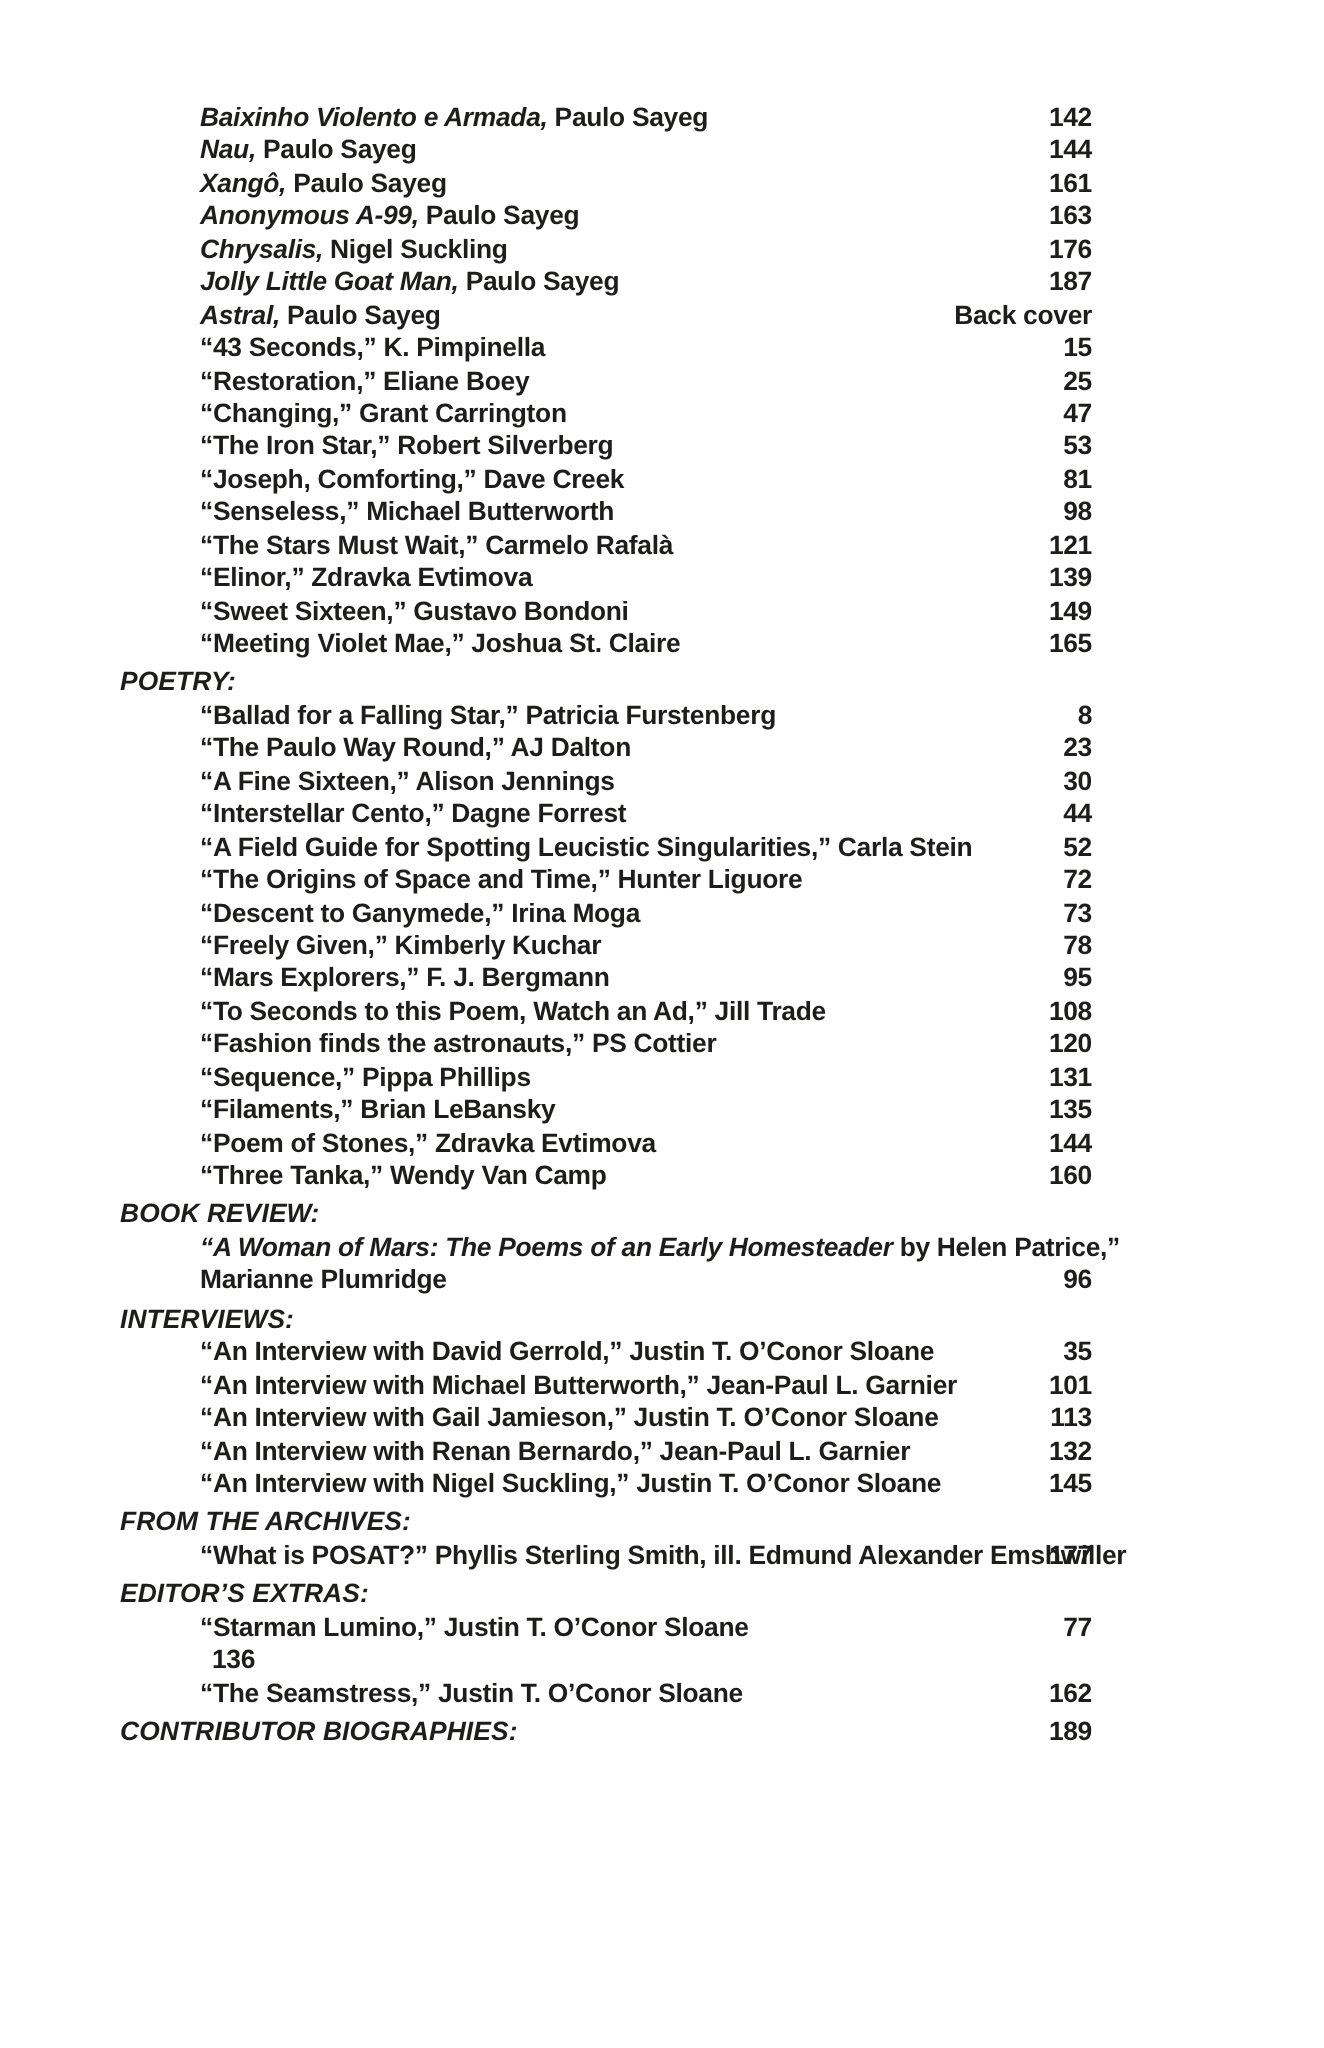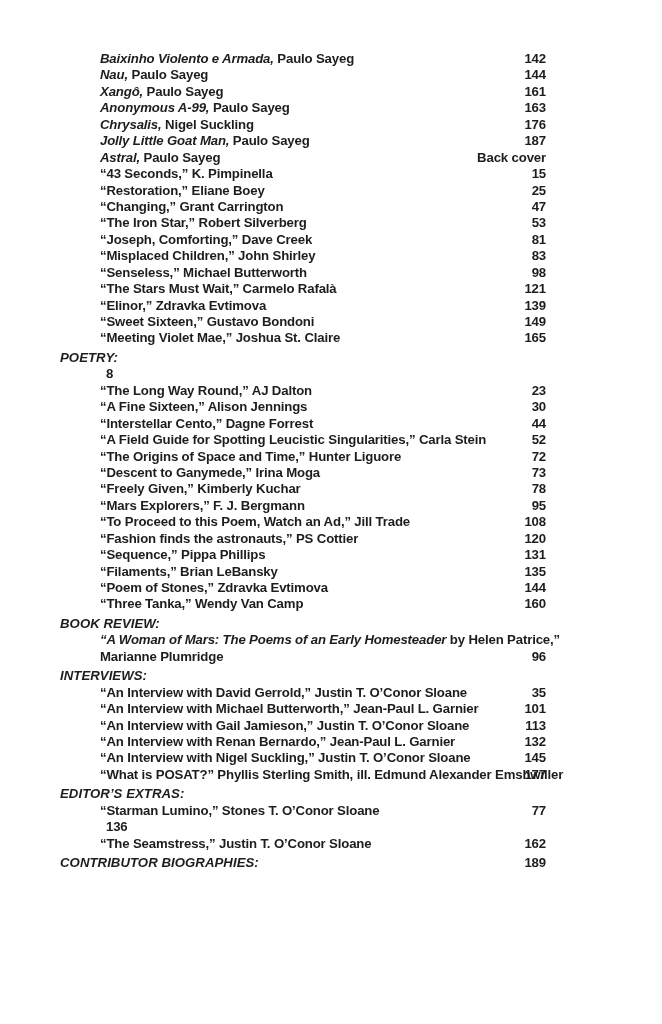--- a/index.html
+++ b/index.html
@@ -111,26 +111,20 @@
         </div>
       </div>
       <div class="entry">
         <div class="line last">
           <span class="t"><span>“Joseph, Comforting,” Dave Creek</span></span>
           <span class="num">81</span>
         </div>
       </div>
       <div class="entry">
         <div class="line last">
-          <span class="t"><span>“Misplaced Children,” John Shirley</span></span>
-          <span class="num">83</span>
-        </div>
-      </div>
-      <div class="entry">
-        <div class="line last">
           <span class="t"><span>“Senseless,” Michael Butterworth</span></span>
           <span class="num">98</span>
         </div>
       </div>
       <div class="entry">
         <div class="line last">
           <span class="t"><span>“The Stars Must Wait,” Carmelo Rafalà</span></span>
           <span class="num">121</span>
         </div>
       </div>
@@ -152,26 +146,27 @@
           <span class="num">165</span>
         </div>
       </div>
     </section>
     <section class="toc-section">
       <div class="header-row">
         <span class="section-header">POETRY:</span>
       </div>
       <div class="entry">
         <div class="line last">
+          <span class="t"><span>“Ballad for a Falling Star,” Patricia Furstenberg</span></span>
           <span class="num">8</span>
         </div>
       </div>
       <div class="entry">
         <div class="line last">
-          <span class="t"><span>“The Long Way Round,” AJ Dalton</span></span>
+          <span class="t"><span>“The Paulo Way Round,” AJ Dalton</span></span>
           <span class="num">23</span>
         </div>
       </div>
       <div class="entry">
         <div class="line last">
           <span class="t"><span>“A Fine Sixteen,” Alison Jennings</span></span>
           <span class="num">30</span>
         </div>
       </div>
       <div class="entry">
@@ -205,21 +200,21 @@
         </div>
       </div>
       <div class="entry">
         <div class="line last">
           <span class="t"><span>“Mars Explorers,” F. J. Bergmann</span></span>
           <span class="num">95</span>
         </div>
       </div>
       <div class="entry">
         <div class="line last">
-          <span class="t"><span>“To Proceed to this Poem, Watch an Ad,” Jill Trade</span></span>
+          <span class="t"><span>“To Seconds to this Poem, Watch an Ad,” Jill Trade</span></span>
           <span class="num">108</span>
         </div>
       </div>
       <div class="entry">
         <div class="line last">
           <span class="t"><span>“Fashion finds the astronauts,” PS Cottier</span></span>
           <span class="num">120</span>
         </div>
       </div>
       <div class="entry">
@@ -290,34 +285,37 @@
         </div>
       </div>
       <div class="entry">
         <div class="line last">
           <span class="t"><span>“An Interview with Nigel Suckling,” Justin T. O’Conor Sloane</span></span>
           <span class="num">145</span>
         </div>
       </div>
     </section>
     <section class="toc-section">
+      <div class="header-row">
+        <span class="section-header">FROM THE ARCHIVES:</span>
+      </div>
       <div class="entry">
         <div class="line last">
           <span class="t"><span>“What is POSAT?” Phyllis Sterling Smith, ill. Edmund Alexander Emshwiller</span></span>
           <span class="num">177</span>
         </div>
       </div>
     </section>
     <section class="toc-section">
       <div class="header-row">
         <span class="section-header">EDITOR’S EXTRAS:</span>
       </div>
       <div class="entry">
         <div class="line last">
-          <span class="t"><span>“Starman Lumino,” Stones T. O’Conor Sloane</span></span>
+          <span class="t"><span>“Starman Lumino,” Justin T. O’Conor Sloane</span></span>
           <span class="num">77</span>
         </div>
       </div>
       <div class="entry">
         <div class="line last">
           <span class="num">136</span>
         </div>
       </div>
       <div class="entry">
         <div class="line last">

